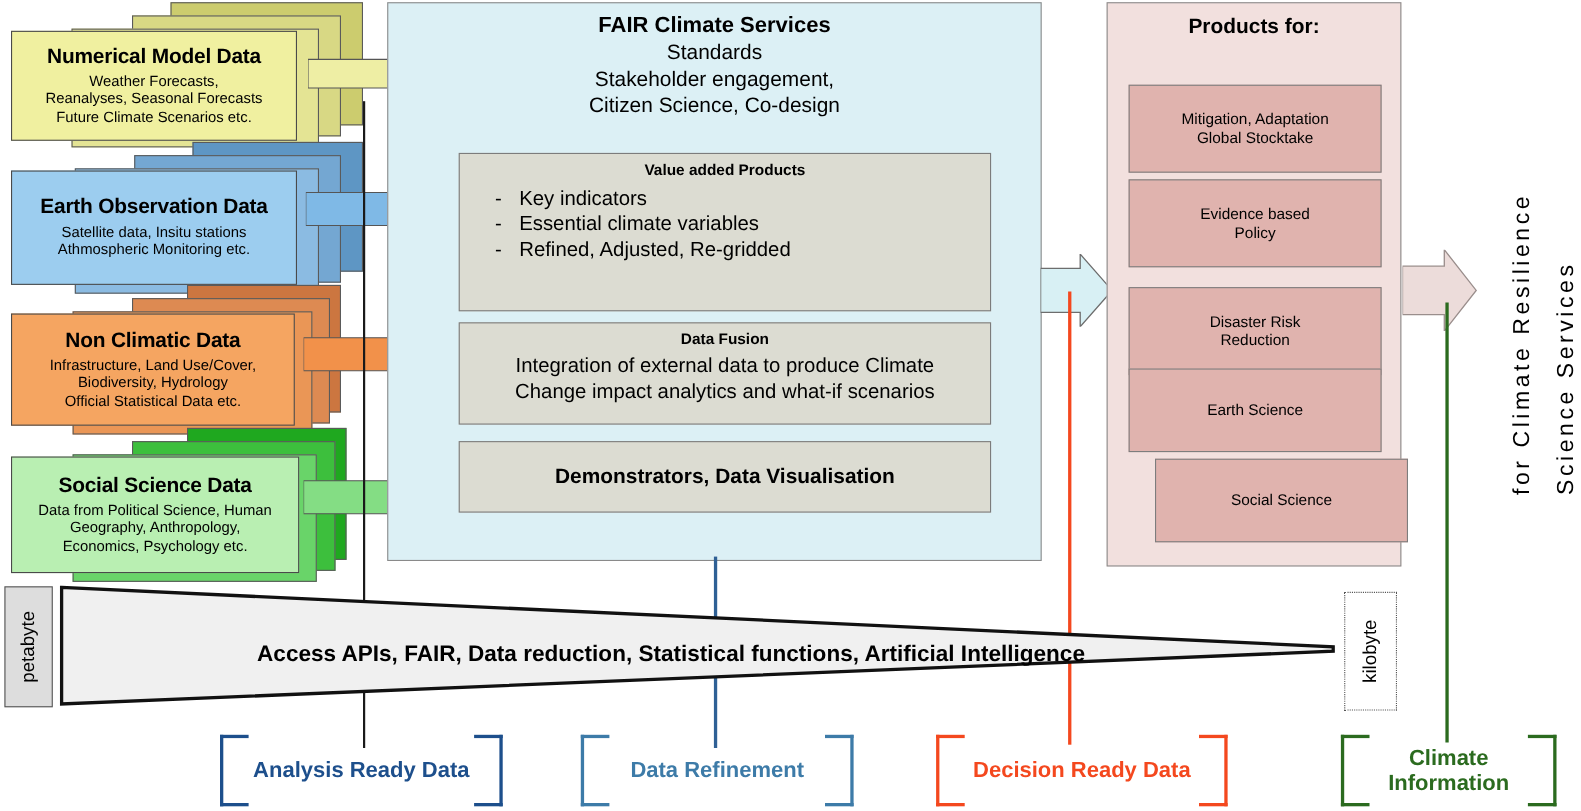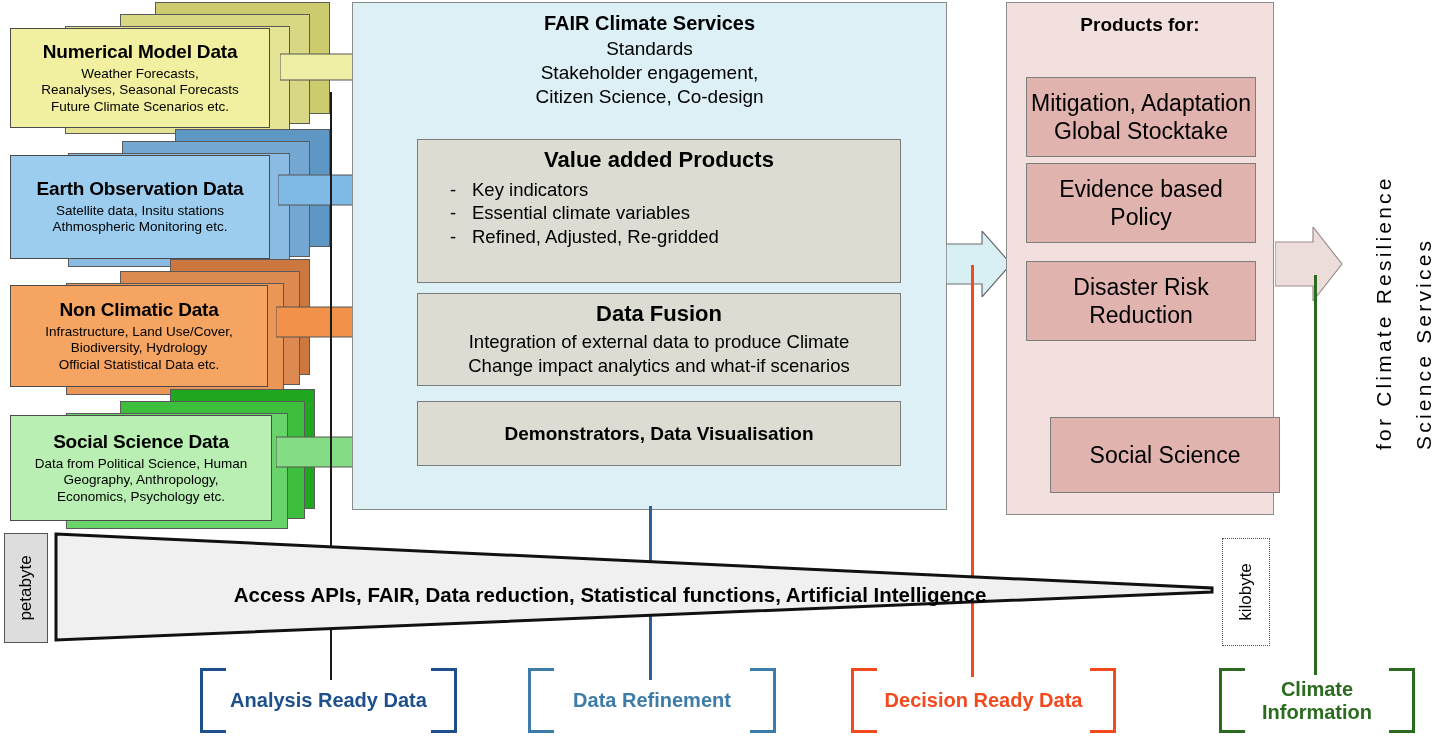--- a/index.html
+++ b/index.html
@@ -22,32 +22,32 @@
   
   .arrow-h{position:absolute;}
   .arrow-h svg{display:block;}
 
   
   #center-panel{background:#dcf0f5;border:1px solid #8a8a8a;}
   .center-head{position:absolute;left:0;right:0;top:8px;text-align:center;}
   .center-head .h{font-weight:bold;font-size:20px;line-height:1.28;}
   .center-head .l{font-size:19px;line-height:1.28;}
   .grey-box{position:absolute;background:#dcdcd2;border:1px solid #7c7c7c;box-sizing:border-box;}
-  .gb-title{text-align:center;font-weight:bold;font-size:22px;line-height:1.25;padding-top:6px;}
+  .gb-title{text-align:center;font-weight:bold;font-size:14px;line-height:1.25;padding-top:6px;}
   .gb-line{font-size:18.5px;line-height:1.30;text-align:center;}
   .gb-bullets{margin:0;padding:0 0 0 28px;list-style:none;}
   .gb-bullets li{font-size:18.5px;line-height:1.285;position:relative;padding-left:26px;}
   .gb-bullets li:before{content:"-";position:absolute;left:4px;top:0;}
 
   
   #products-panel{background:#f2e0de;border:1px solid #8c8c8c;}
   .p-head{text-align:center;font-weight:bold;font-size:19px;padding-top:11px;}
   .p-item{position:absolute;background:#e0b3ae;border:1px solid #7d7d7d;box-sizing:border-box;
           display:flex;align-items:center;justify-content:center;text-align:center;
-          font-size:23px;line-height:1.22;}
+          font-size:14px;line-height:1.22;}
 
   
   #vertical-label{position:absolute;}
   .vl-line{position:absolute;font-size:21px;letter-spacing:3.2px;white-space:nowrap;
            transform-origin:0 0;transform:rotate(-90deg);}
 
   
   #funnel-text{position:absolute;font-weight:bold;font-size:20.5px;text-align:center;white-space:nowrap;}
   .sizebox{position:absolute;box-sizing:border-box;display:flex;align-items:center;justify-content:center;}
   .sizebox span{font-size:17px;transform:rotate(-90deg);white-space:nowrap;font-weight:normal;}
@@ -170,20 +170,21 @@
   </div>
 
   <div class="abs" id="products-panel" style="left:1006px;top:2px;width:268px;height:513px;">
     <div class="p-head">Products for:</div>
     <div class="p-item" style="left:19px;top:74px;width:230px;height:80px;white-space:pre-line;">Mitigation, Adaptation
 Global Stocktake</div>
     <div class="p-item" style="left:19px;top:160px;width:230px;height:80px;white-space:pre-line;">Evidence based
 Policy</div>
     <div class="p-item" style="left:19px;top:246px;width:230px;height:80px;white-space:pre-line;margin-top:12px;">Disaster Risk
 Reduction</div>
+    <div class="p-item" style="left:19px;top:332px;width:230px;height:76px;white-space:pre-line;">Earth Science</div>
     <div class="p-item" style="left:19px;top:414px;width:230px;height:76px;white-space:pre-line;margin-left:24px;">Social Science</div>
   </div>
 
   <div class="arrow-h" style="left:1275px;top:227px;">
     <svg width="68" height="74" viewBox="0 0 68 74">
       <polygon points="0,15 38,15 38,0 67,37 38,74 38,59 0,59" fill="#ecdcda" stroke="#9a8e8c" stroke-width="1.2"></polygon>
     </svg>
   </div>
 
   <div id="vertical-label" style="left:1350px;top:40px;width:86px;height:420px;">

